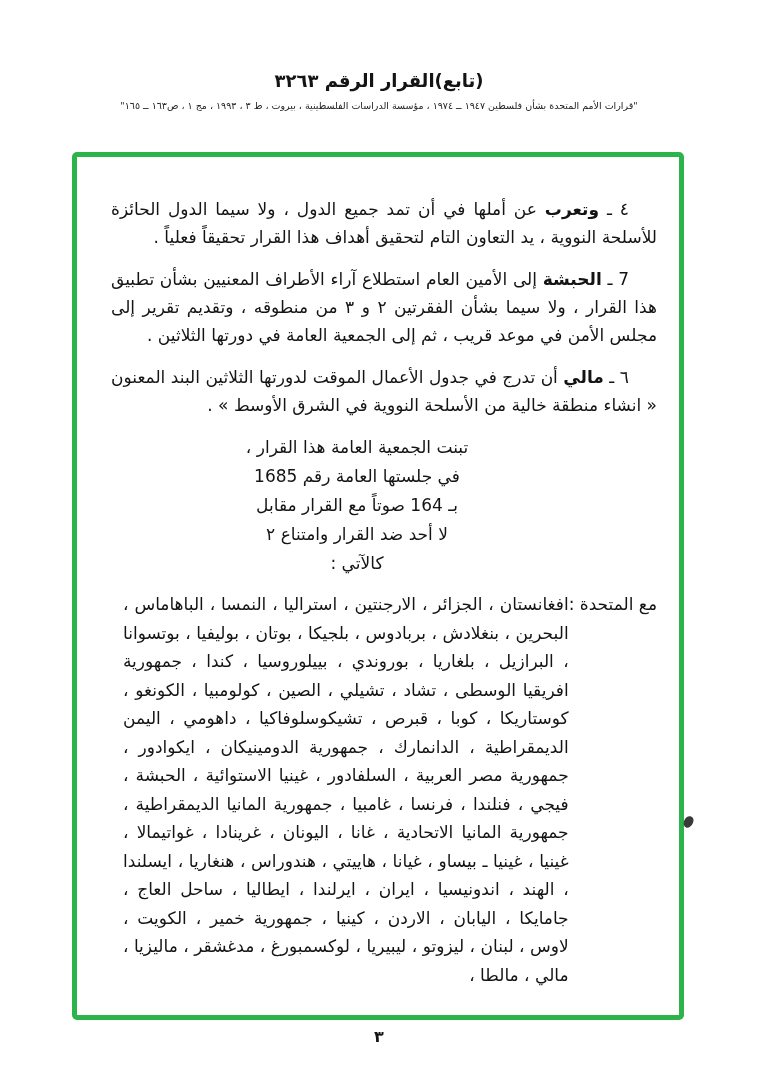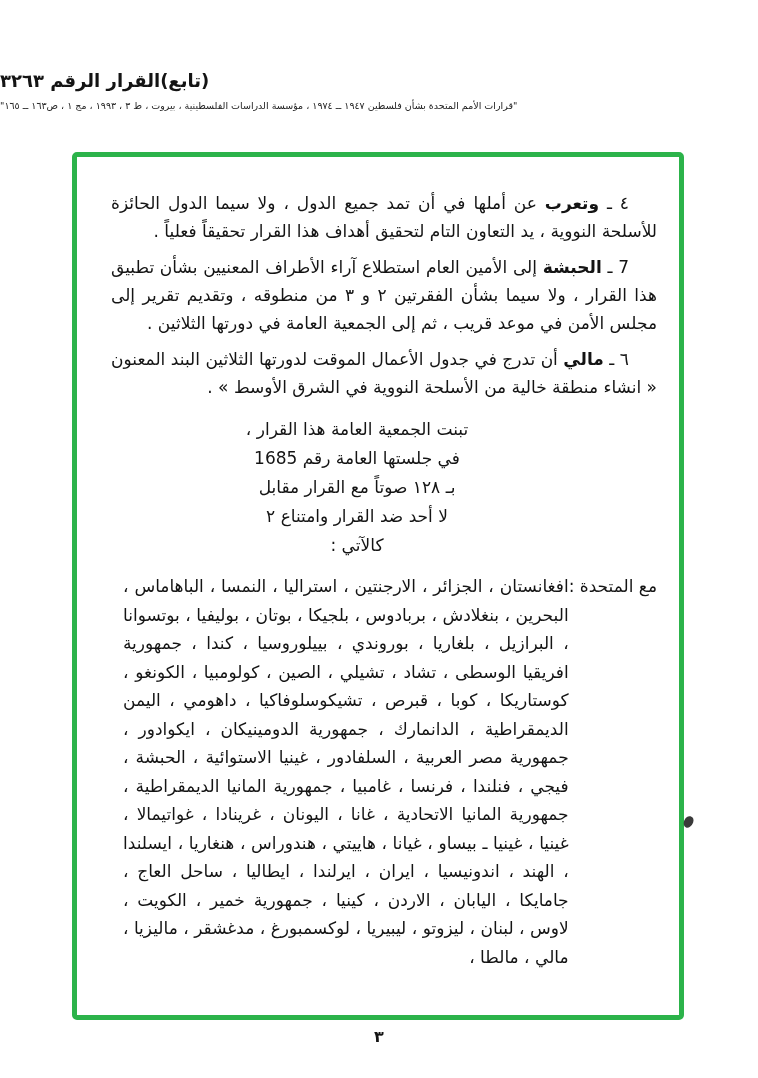--- a/index.html
+++ b/index.html
@@ -21,21 +21,21 @@
     height: 1078px;
     direction: rtl;
   }
 
   
   .doc-header {
     position: absolute;
     top: 70px;
     left: 0;
     width: 758px;
-    text-align: left;
+    text-align: center;
   }
   .doc-title {
     font-size: 18px;
     font-weight: bold;
     margin: 0;
     letter-spacing: 0.5px;
   }
   .doc-citation {
     font-size: 9.5px;
     margin-top: 9px;
@@ -54,21 +54,21 @@
     border-radius: 5px;
     padding: 24px 22px 0 34px;
     background: #ffffff;
   }
 
   
   .para {
     font-size: 17px;
     line-height: 28px;
     text-align: justify;
-    margin: 8px 0 3px 0;
+    margin: 14px 0 3px 0;
     text-indent: 28px; 
   }
   .para .plead {
     font-weight: bold;
   }
 
   
   .adoption-note {
     margin: 14px 54px 12px 0;
     text-align: center;
@@ -131,21 +131,21 @@
 
     <p class="para"><span>٤ ـ </span><b class="plead">وتعرب</b><span> عن أملها في أن تمد جميع الدول ، ولا سيما الدول الحائزة للأسلحة النووية ، يد التعاون التام لتحقيق أهداف هذا القرار تحقيقاً فعلياً .</span></p>
 
     <p class="para"><span>7 ـ </span><b class="plead">الحبشة</b><span> إلى الأمين العام استطلاع آراء الأطراف المعنيين بشأن تطبيق هذا القرار ، ولا سيما بشأن الفقرتين ٢ و ٣ من منطوقه ، وتقديم تقرير إلى مجلس الأمن في موعد قريب ، ثم إلى الجمعية العامة في دورتها الثلاثين .</span></p>
 
     <p class="para"><span>٦ ـ </span><b class="plead">مالي</b><span> أن تدرج في جدول الأعمال الموقت لدورتها الثلاثين البند المعنون « انشاء منطقة خالية من الأسلحة النووية في الشرق الأوسط » .</span></p>
 
     <div class="adoption-note">
       <div>تبنت الجمعية العامة هذا القرار ،</div>
       <div>في جلستها العامة رقم 1685</div>
-      <div>بـ ١٢٨ صوتاً مع القرار مقابل</div>
+      <div>بـ 164 صوتاً مع القرار مقابل</div>
       <div>لا أحد ضد القرار وامتناع ٢</div>
       <div>كالآتي :</div>
     </div>
 
     <div class="vote-record">
       <div class="vote-label">مع المتحدة :</div>
       <div class="vote-countries">افغانستان ، الجزائر ، الارجنتين ، استراليا ، النمسا ، الباهاماس ، البحرين ، بنغلادش ، بربادوس ، بلجيكا ، بوتان ، بوليفيا ، بوتسوانا ، البرازيل ، بلغاريا ، بوروندي ، بييلوروسيا ، كندا ، جمهورية افريقيا الوسطى ، تشاد ، تشيلي ، الصين ، كولومبيا ، الكونغو ، كوستاريكا ، كوبا ، قبرص ، تشيكوسلوفاكيا ، داهومي ، اليمن الديمقراطية ، الدانمارك ، جمهورية الدومينيكان ، ايكوادور ، جمهورية مصر العربية ، السلفادور ، غينيا الاستوائية ، الحبشة ، فيجي ، فنلندا ، فرنسا ، غامبيا ، جمهورية المانيا الديمقراطية ، جمهورية المانيا الاتحادية ، غانا ، اليونان ، غرينادا ، غواتيمالا ، غينيا ، غينيا ـ بيساو ، غيانا ، هاييتي ، هندوراس ، هنغاريا ، ايسلندا ، الهند ، اندونيسيا ، ايران ، ايرلندا ، ايطاليا ، ساحل العاج ، جامايكا ، اليابان ، الاردن ، كينيا ، جمهورية خمير ، الكويت ، لاوس ، لبنان ، ليزوتو ، ليبيريا ، لوكسمبورغ ، مدغشقر ، ماليزيا ، مالي ، مالطا ،</div>
     </div>
 
   </div>

